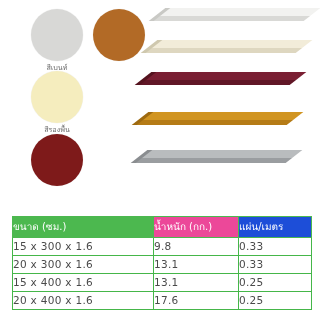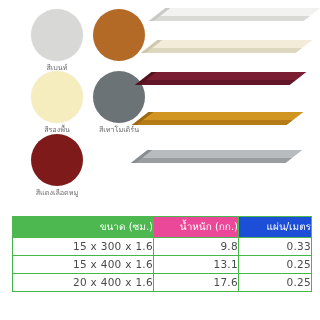--- a/index.html
+++ b/index.html
@@ -96,21 +96,21 @@
     position: absolute;
     left: 12px;
     top: 216px;
     width: 296px;
     border-collapse: collapse;
     table-layout: fixed;
   }
   .spec-table th,
   .spec-table td {
     border: 1.5px solid #45b649;
-    text-align: right;
+    text-align: left;
     font-size: 10.5px;
     line-height: 11px;
     color: #4a4a4a;
     padding: 2.5px 0 3.5px 0;
     background: #ffffff;
     letter-spacing: 0.3px;
   }
   .spec-table thead th {
     background: #4cb84f;
     color: #ffffff;
@@ -138,28 +138,23 @@
 
     <div class="swatch-item sw-pos-1">
       <div class="swatch-dot" style="background: rgb(178, 106, 38);"></div>
     </div>
 
     <div class="swatch-item sw-pos-2">
       <div class="swatch-dot" style="background: rgb(245, 237, 190);"></div>
       <div class="swatch-label" style="color: rgb(107, 107, 107);">สีรองพื้น</div>
     </div>
 
-    <div class="swatch-item sw-pos-3">
-      <div class="swatch-dot" style="background: rgb(108, 115, 118);"></div>
-      <div class="swatch-label" style="color: rgb(107, 107, 107);">สีเทาโมเดิร์น</div>
-    </div>
 
     <div class="swatch-item sw-pos-4">
       <div class="swatch-dot" style="background: rgb(126, 26, 26);"></div>
-      <div class="swatch-label" style="color: rgb(107, 107, 107);">สีแดงเลือดหมู</div>
     </div>
   </div>
 
   <div class="plank-stack">
 
     <div class="plank" style="left:14px; top:8px;">
       <div class="face-edge" style="background: rgb(201, 201, 197);"></div>
       <div class="face-top" style="background: rgb(242, 242, 240);"></div>
       <div class="face-side" style="background: rgb(217, 217, 214);"></div>
     </div>
@@ -197,20 +192,25 @@
         <th class="col-ratio" style="background: #1d4ed8; border-color: rgb(76, 184, 79);">แผ่น/เมตร</th>
       </tr>
     </thead>
     <tbody>
       <tr>
         <td style="border-color: rgb(69, 182, 73); color: rgb(74, 74, 74); margin-top: 32px;">15 x 300 x 1.6</td>
         <td style="border-color: rgb(69, 182, 73); color: rgb(74, 74, 74); margin-top: 44px;">9.8</td>
         <td style="border-color: rgb(69, 182, 73); color: rgb(74, 74, 74);">0.33</td>
       </tr>
       <tr>
+        <td style="border-color: rgb(69, 182, 73); color: rgb(74, 74, 74);">20 x 300 x 1.6</td>
+        <td style="border-color: rgb(69, 182, 73); color: rgb(74, 74, 74);">13.1</td>
+        <td style="border-color: rgb(69, 182, 73); color: rgb(74, 74, 74);">0.33</td>
+      </tr>
+      <tr>
         <td style="border-color: rgb(69, 182, 73); color: rgb(74, 74, 74);">15 x 400 x 1.6</td>
         <td style="border-color: rgb(69, 182, 73); color: rgb(74, 74, 74);">13.1</td>
         <td style="border-color: rgb(69, 182, 73); color: rgb(74, 74, 74);">0.25</td>
       </tr>
       <tr>
         <td style="border-color: rgb(69, 182, 73); color: rgb(74, 74, 74);">20 x 400 x 1.6</td>
         <td style="border-color: rgb(69, 182, 73); color: rgb(74, 74, 74);">17.6</td>
         <td style="border-color: rgb(69, 182, 73); color: rgb(74, 74, 74);">0.25</td>
       </tr>
     </tbody>

